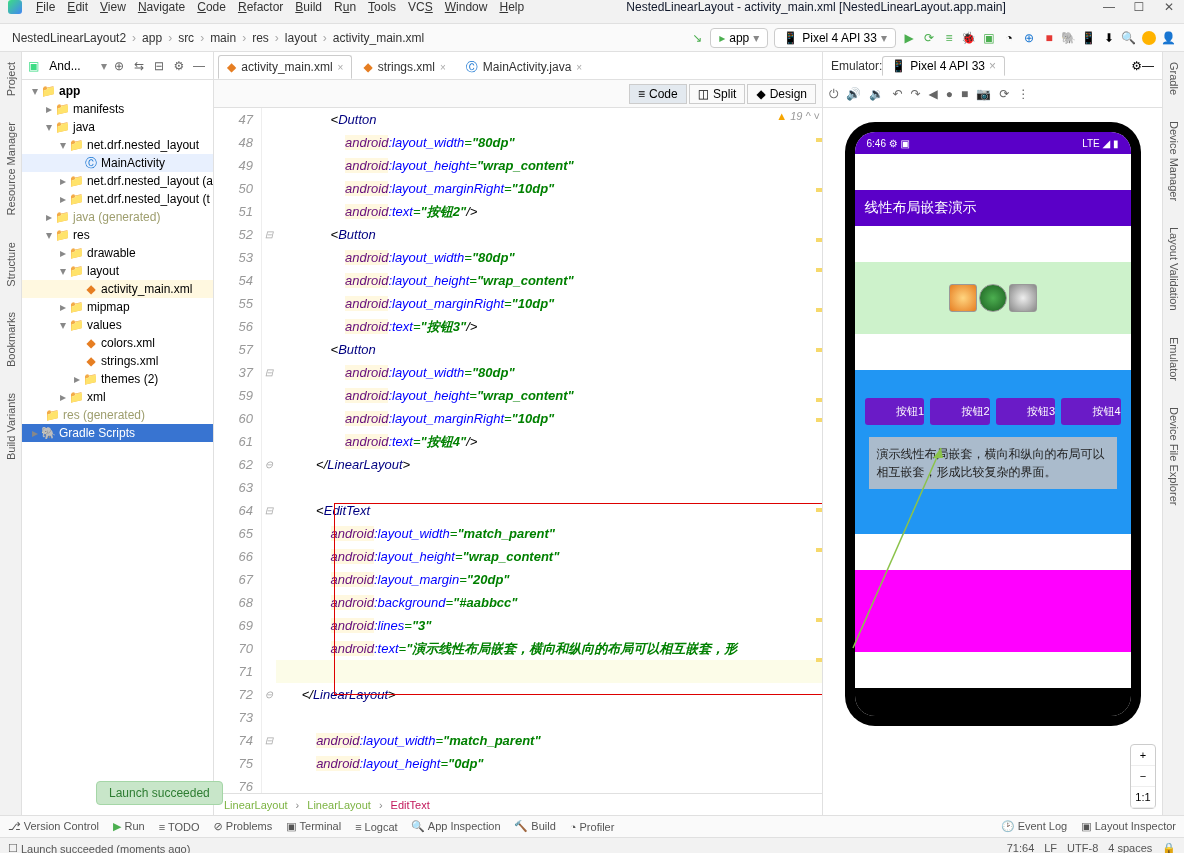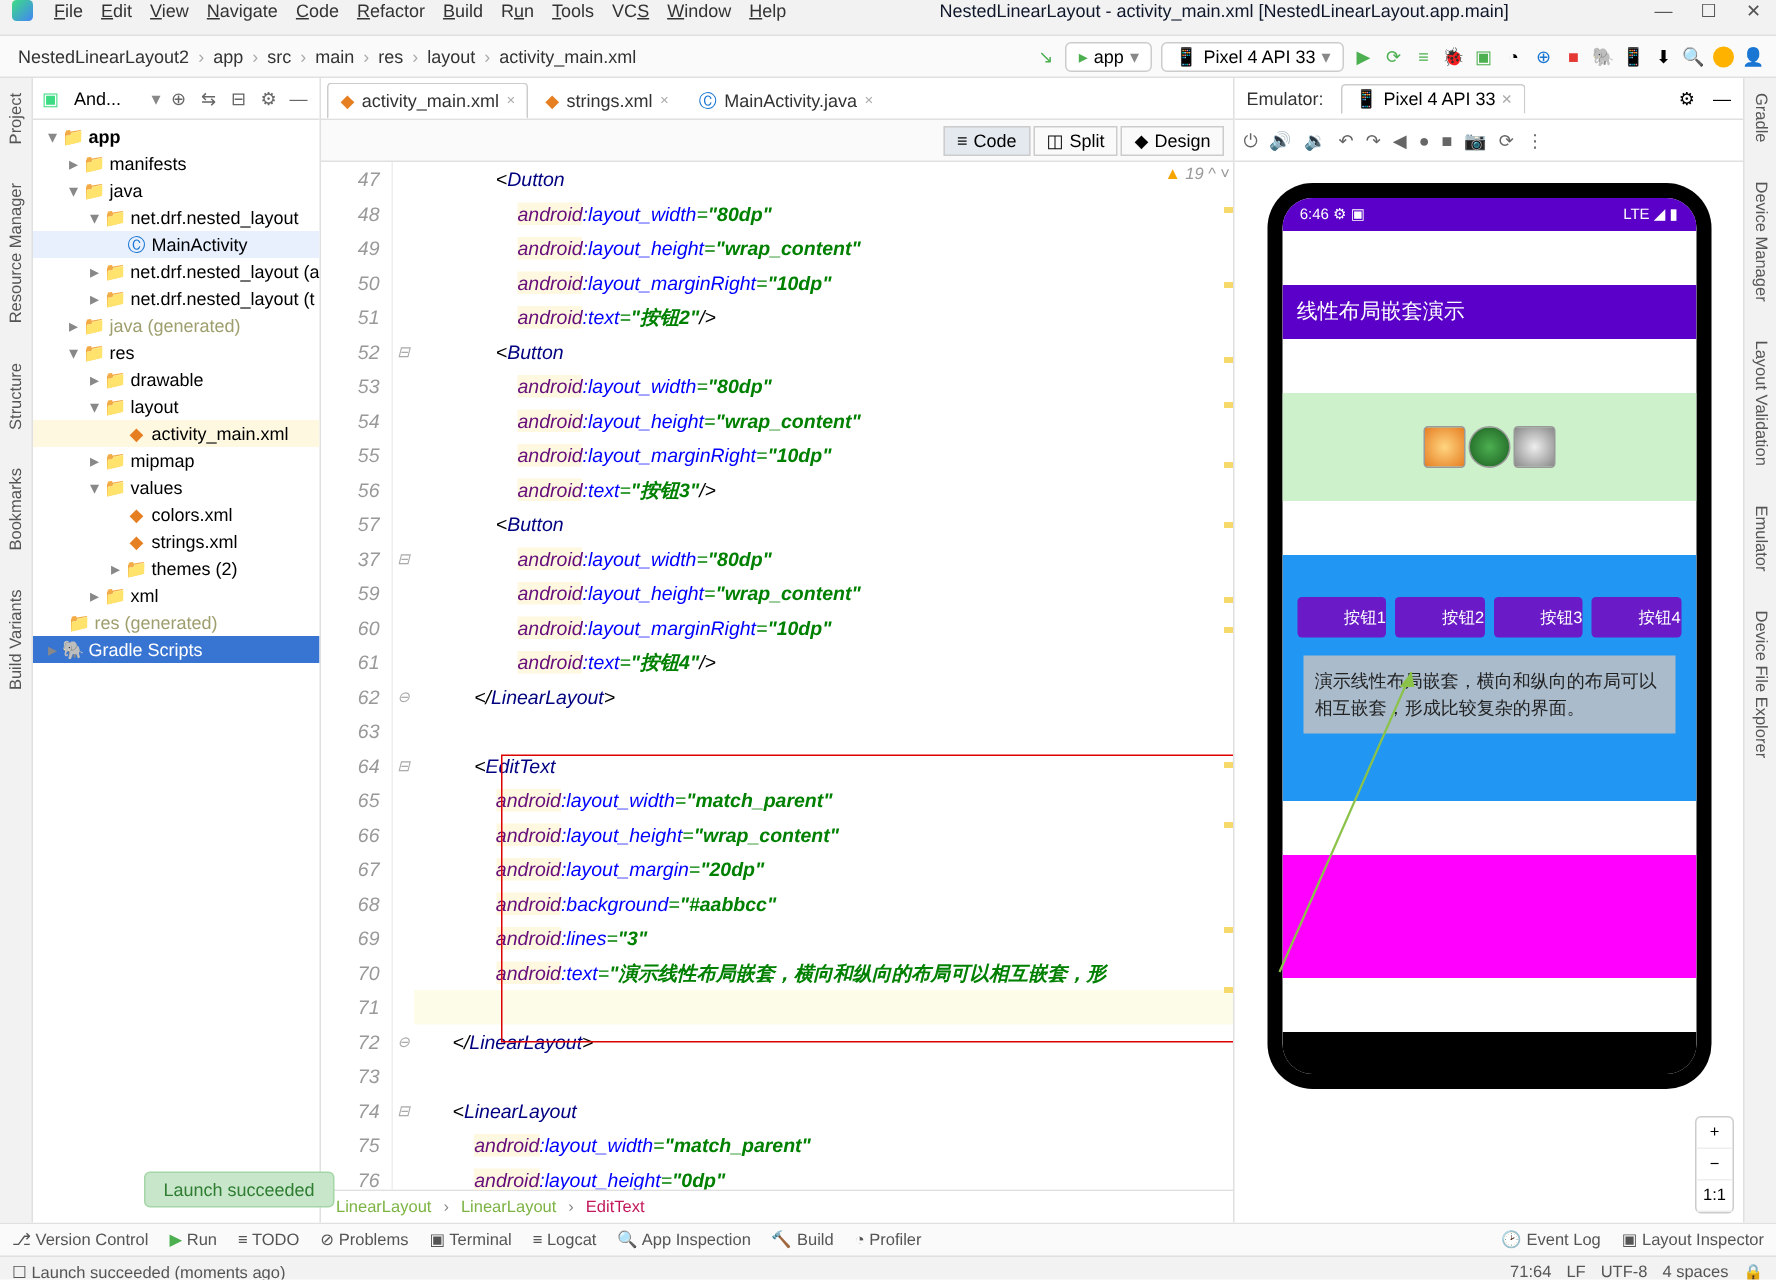--- a/index.html
+++ b/index.html
@@ -60,21 +60,21 @@
 .attr-val { color: #008000; font-weight: bold; }
 .redbox { position: absolute; border: 1.5px solid #d00; pointer-events: none; }
 .warn-strip { position: absolute; right: 2px; top: 2px; font-size: 11px; color: #999; display: flex; align-items: center; gap: 3px; }
 .warn-triangle { color: #f6a500; }
 .yellow-mark { position: absolute; right: 0; background: #f6d96b; width: 6px; height: 4px; }
 .breadcrumb-bottom { height: 22px; display: flex; align-items: center; padding-left: 6px; gap: 4px; border-top: 1px solid #e0e0e0; font-size: 11px; color: #888; }
 .breadcrumb-bottom .bc { padding: 0 4px; }
 .breadcrumb-bottom .bc.et { color: #c2185b; }
 .breadcrumb-bottom .bc.ll { color: #7cb342; }
 .emulator-area { width: 340px; border-left: 1px solid #e0e0e0; background: #fff; display: flex; flex-direction: column; }
-.emu-head { height: 28px; display: flex; align-items: center; padding: 0 8px; border-bottom: 1px solid #e0e0e0; gap: 12px; }
+.emu-head { height: 28px; display: flex; align-items: center; padding: 0 8px; border-bottom: 1px solid #e0e0e0; gap: 0; }
 .emu-head .emlabel { color: #333; }
 .emu-head .emtab { border: 1px solid #ccc; border-bottom: 1px solid #fff; padding: 2px 8px; border-radius: 3px 3px 0 0; display: flex; align-items: center; gap: 4px; }
 .emu-head .spacer { flex: 1; }
 .emu-toolbar { height: 28px; display: flex; align-items: center; padding: 0 6px; gap: 8px; border-bottom: 1px solid #e0e0e0; color: #666; }
 .phone-wrap { flex: 1; display: flex; align-items: flex-start; justify-content: center; padding-top: 14px; position: relative; }
 .phone { width: 296px; height: 604px; background: #000; border-radius: 30px; padding: 10px; position: relative; }
 .phone-screen { width: 100%; height: 100%; background: #fff; border-radius: 20px; overflow: hidden; display: flex; flex-direction: column; position: relative; gap: 36px; }
 .statusbar-phone { height: 22px; background: #5a00c8; display: flex; align-items: center; justify-content: space-between; padding: 0 12px; color: #fff; font-size: 10px; }
 .appbar-phone { height: 36px; background: #5a00c8; color: #fff; display: flex; align-items: center; padding: 0 10px; font-size: 14px; }
 .section-green { height: 72px; background: #cdf2cb; display: flex; align-items: center; justify-content: center; gap: 2px; }
@@ -419,21 +419,20 @@
           <div class="code-line">          &lt;<span class="tag-name">EditText</span></div>
           <div class="code-line">              <span class="attr-ns">android</span><span class="attr-name">:layout_width</span><span class="attr-eq">=</span><span class="attr-val">"match_parent"</span></div>
           <div class="code-line">              <span class="attr-ns">android</span><span class="attr-name">:layout_height</span><span class="attr-eq">=</span><span class="attr-val">"wrap_content"</span></div>
           <div class="code-line">              <span class="attr-ns">android</span><span class="attr-name">:layout_margin</span><span class="attr-eq">=</span><span class="attr-val">"20dp"</span></div>
           <div class="code-line">              <span class="attr-ns">android</span><span class="attr-name">:background</span><span class="attr-eq">=</span><span class="attr-val">"#aabbcc"</span></div>
           <div class="code-line">              <span class="attr-ns">android</span><span class="attr-name">:lines</span><span class="attr-eq">=</span><span class="attr-val">"3"</span></div>
           <div class="code-line">              <span class="attr-ns">android</span><span class="attr-name">:text</span><span class="attr-eq">=</span><span class="attr-val">"演示线性布局嵌套，横向和纵向的布局可以相互嵌套，形</span></div>
           <div class="code-line" style="background: rgb(252, 252, 232);"></div>
           <div class="code-line">      &lt;/<span class="tag-name">LinearLayout</span>&gt;</div>
           <div class="code-line"></div>
-          <div class="code-line">      &lt;<span class="tag-name">LinearLayout</span></div>
           <div class="code-line">          <span class="attr-ns">android</span><span class="attr-name">:layout_width</span><span class="attr-eq">=</span><span class="attr-val">"match_parent"</span></div>
           <div class="code-line">          <span class="attr-ns">android</span><span class="attr-name">:layout_height</span><span class="attr-eq">=</span><span class="attr-val">"0dp"</span></div>
           <div class="redbox" style="left: 58px; top: 395px; width: 550px; height: 192px;"></div>
           <div class="yellow-mark" style="top: 30px;"></div>
           <div class="yellow-mark" style="top: 80px;"></div>
           <div class="yellow-mark" style="top: 130px;"></div>
           <div class="yellow-mark" style="top: 160px;"></div>
           <div class="yellow-mark" style="top: 200px;"></div>
           <div class="yellow-mark" style="top: 240px;"></div>
           <div class="yellow-mark" style="top: 290px;"></div>

